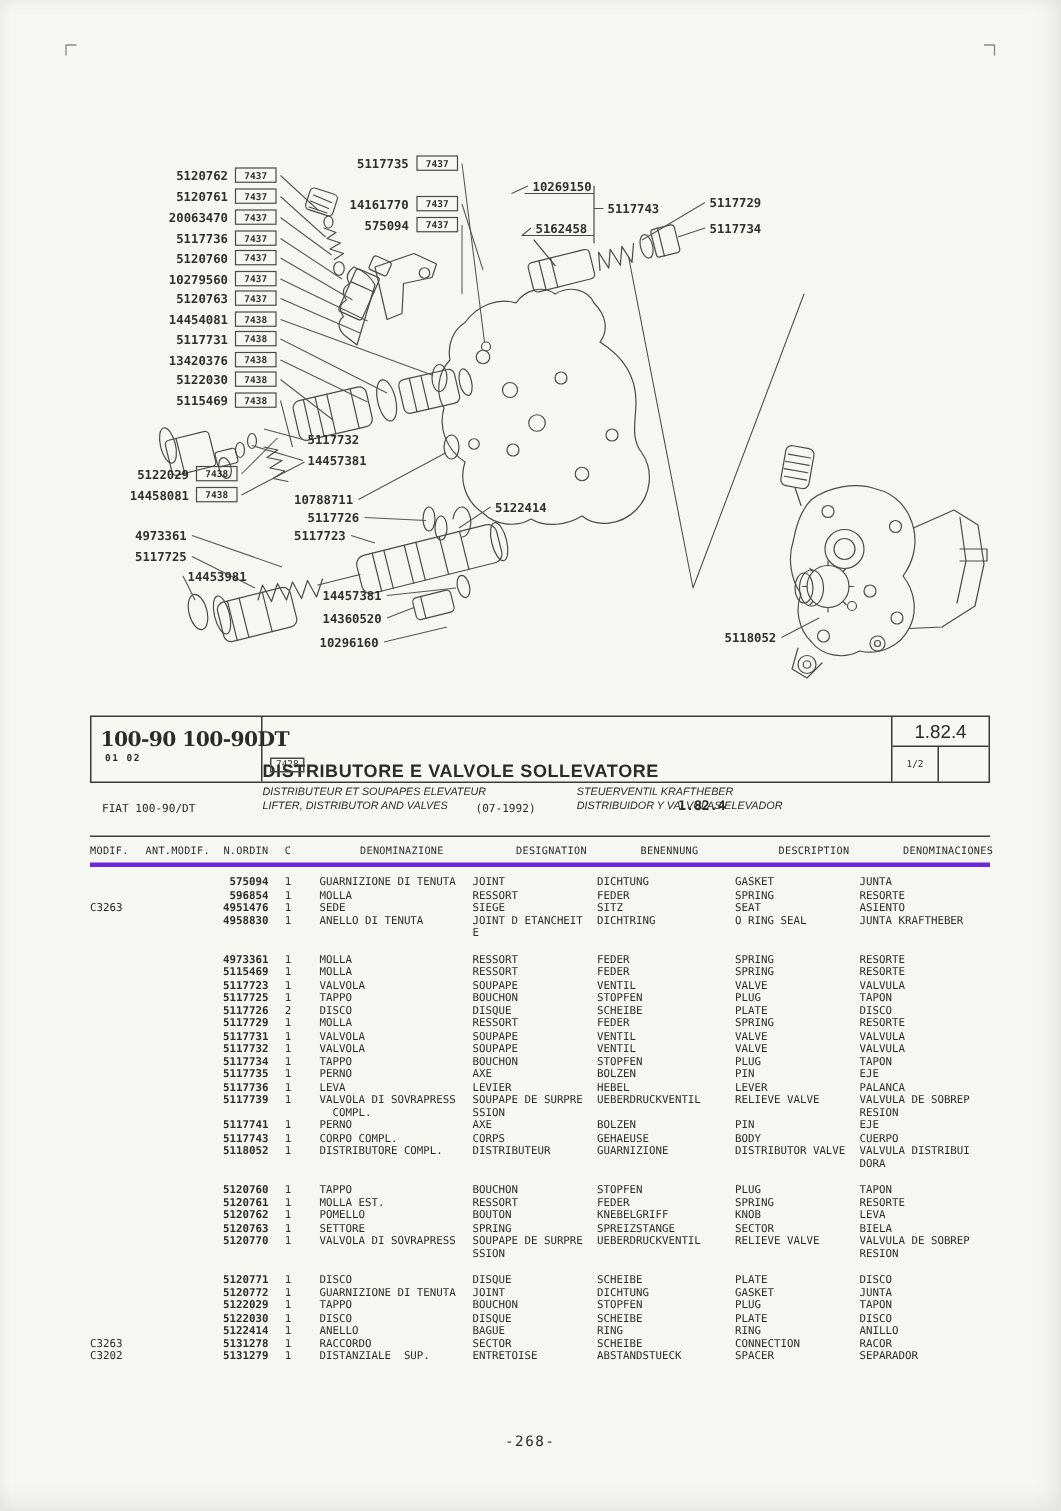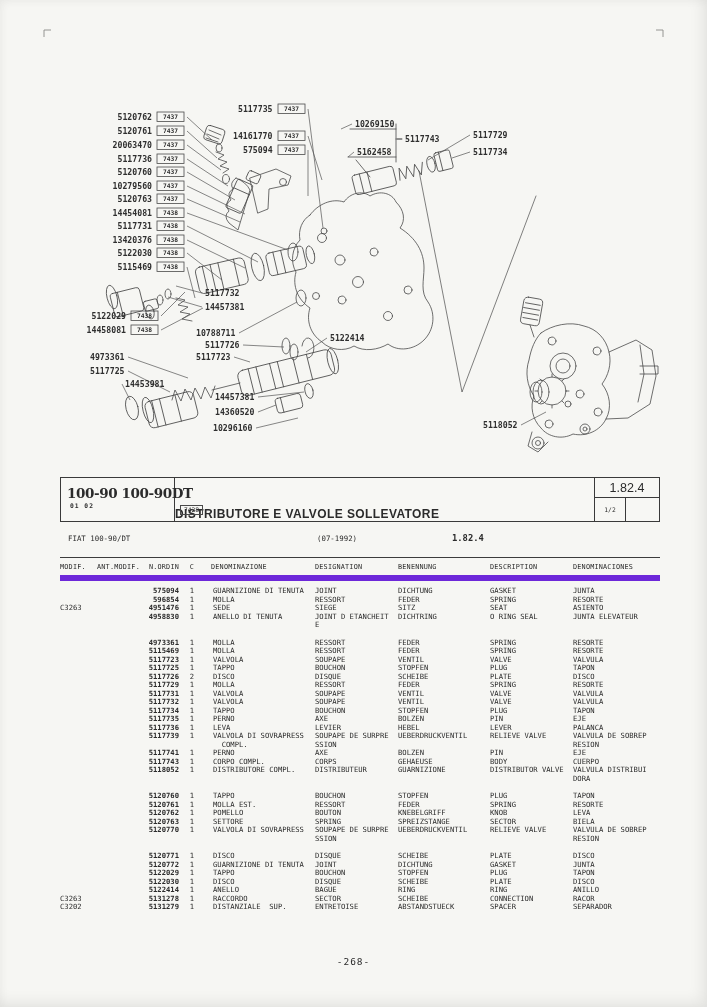--- a/index.html
+++ b/index.html
@@ -29,33 +29,33 @@
 
   
   .meta{position:absolute;left:60px;top:534px;width:600px;height:14px;font-size:7.4px;}
   .meta-model{position:absolute;left:8px;}
   .meta-date{position:absolute;left:257px;}
   .meta-sec{position:absolute;left:392px;font-weight:bold;font-size:8.8px;top:-1px;}
 
   
   .parts-table{position:absolute;left:60px;top:557px;width:600px;}
   .grid{display:grid;grid-template-columns:37px 42px 40px 26px 104px 83px 92px 83px 1fr;}
-  .thead{border-top:1.4px solid #3c3c3c;border-bottom:6px solid #6d28d9;
+  .thead{border-top:1.4px solid #3c3c3c;border-bottom:3px solid #6d28d9;
          padding:5px 0 4px;font-size:6.8px;letter-spacing:.2px;}
   .thead > div{white-space:nowrap;}
   .tbody{padding-top:6px;font-size:7.2px;line-height:8.5px;}
   .row{margin:0;}
   .row.gap{margin-top:9px;}
   .cell-n{text-align:right;font-weight:bold;}
   .cell-c{text-align:center;}
   .cell-den,.cell-des,.cell-ben,.cell-dsc,.cell-dnc{white-space:pre;padding-left:6px;}
   .cell-den{padding-left:8px;}
   .h-n{text-align:right;}
   .h-c{text-align:center;}
-  .h-den,.h-des,.h-ben,.h-dsc,.h-dnc{padding-left:6px;}
+  .h-den,.h-des,.h-ben,.h-dsc,.h-dnc{padding-left:6px;margin-left:29px;}
 
   .page-number{position:absolute;left:0;top:956px;width:100%;text-align:center;
     font-size:9.5px;letter-spacing:1px;}
 </style>
 </head>
 <body>
 
 <div class="sheet">
 
   <svg class="diagram" width="707" height="475" viewBox="0 0 707 475" aria-hidden="true">
@@ -362,20 +362,26 @@
   </svg>
 
   <section class="title-block">
     <div class="tb-left">
       <div class="tb-model">100-90 100-90DT</div>
       <div class="tb-model-sub">01 02</div>
     </div>
     <div class="tb-center">
       <span class="tb-tag">7428</span>
       <div class="tb-title">DISTRIBUTORE E VALVOLE SOLLEVATORE</div>
+      <div class="tb-subs">
+        <span>DISTRIBUTEUR ET SOUPAPES ELEVATEUR</span>
+        <span>STEUERVENTIL KRAFTHEBER</span>
+        <span>LIFTER, DISTRIBUTOR AND VALVES</span>
+        <span>DISTRIBUIDOR Y VALVULAS ELEVADOR</span>
+      </div>
     </div>
     <div class="tb-right">
       <div class="tb-sec">1.82.4</div>
       <div class="tb-sheet">
         <div class="tb-sheet-cell">1/2</div>
       </div>
     </div>
   </section>
 
   <div class="meta">
@@ -433,21 +439,21 @@
         <div class="row grid">
           <div class="cell-m"></div>
           <div class="cell-am"></div>
           <div class="cell-n">4958830</div>
           <div class="cell-c">1</div>
           <div class="cell-den">ANELLO DI TENUTA</div>
           <div class="cell-des">JOINT D ETANCHEIT
 E</div>
           <div class="cell-ben">DICHTRING</div>
           <div class="cell-dsc">O RING SEAL</div>
-          <div class="cell-dnc">JUNTA ELEVATEUR</div>
+          <div class="cell-dnc">JUNTA KRAFTHEBER</div>
         </div>
         <div class="row grid gap">
           <div class="cell-m"></div>
           <div class="cell-am"></div>
           <div class="cell-n">4973361</div>
           <div class="cell-c">1</div>
           <div class="cell-den">MOLLA</div>
           <div class="cell-des">RESSORT</div>
           <div class="cell-ben">FEDER</div>
           <div class="cell-dsc">SPRING</div>

